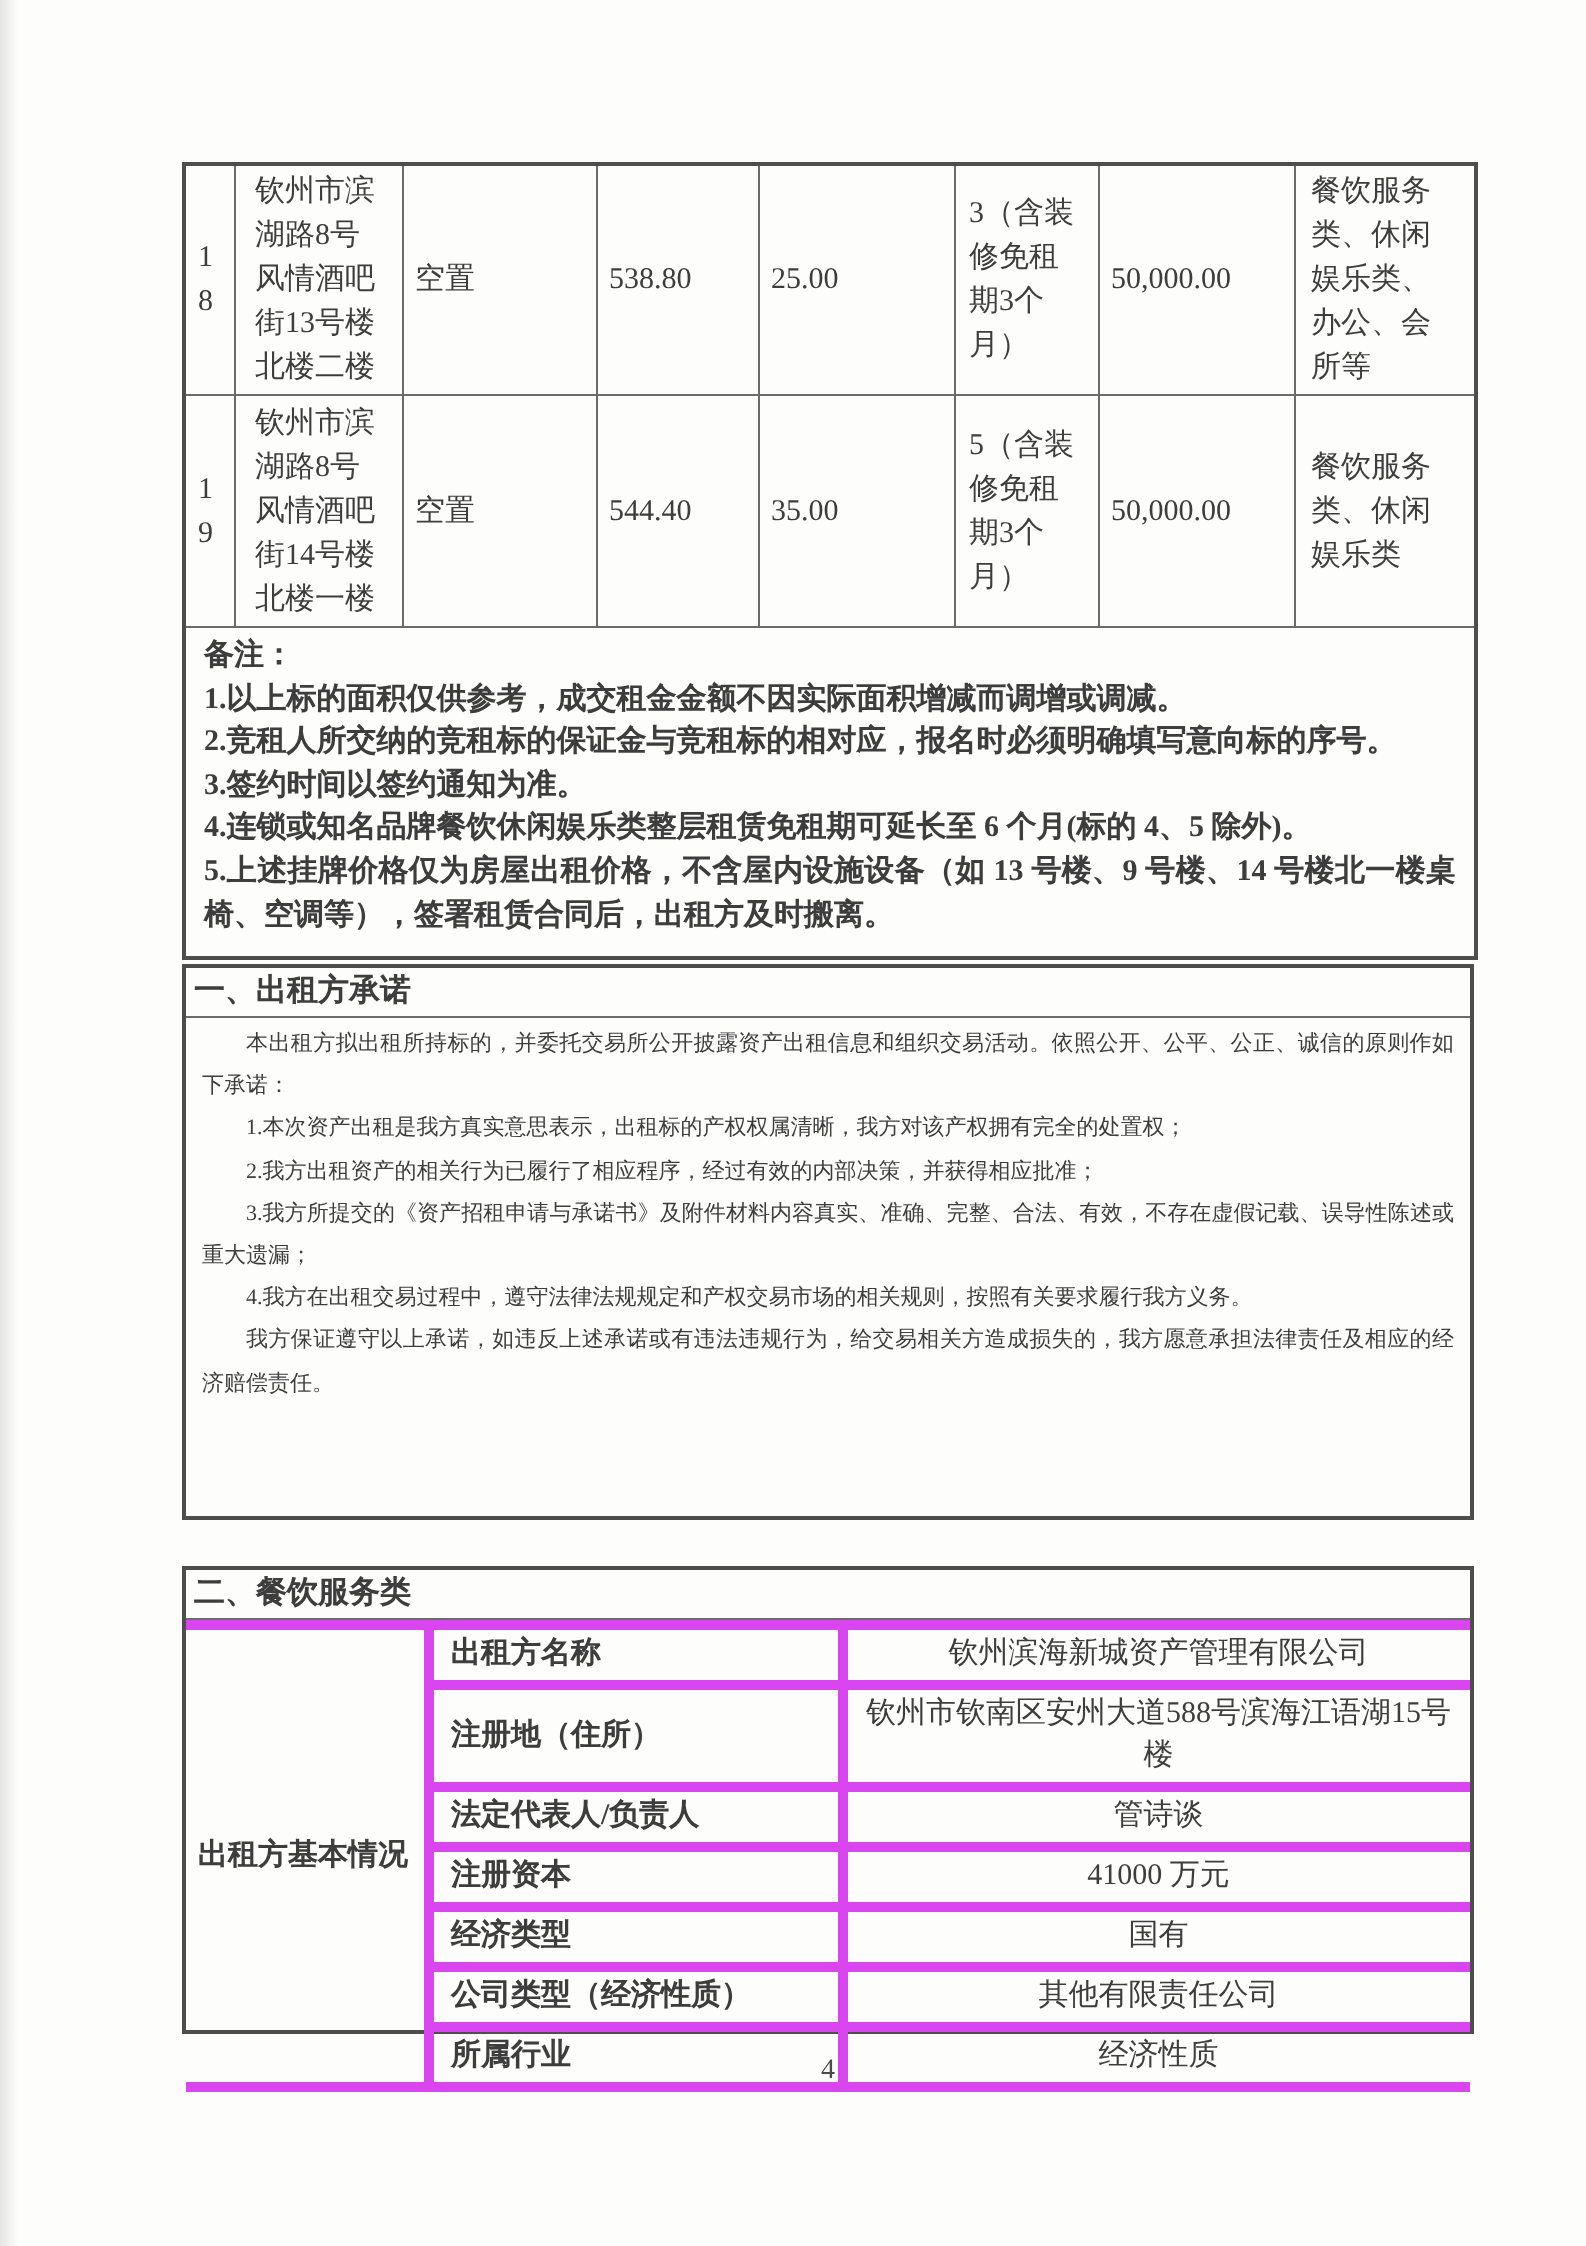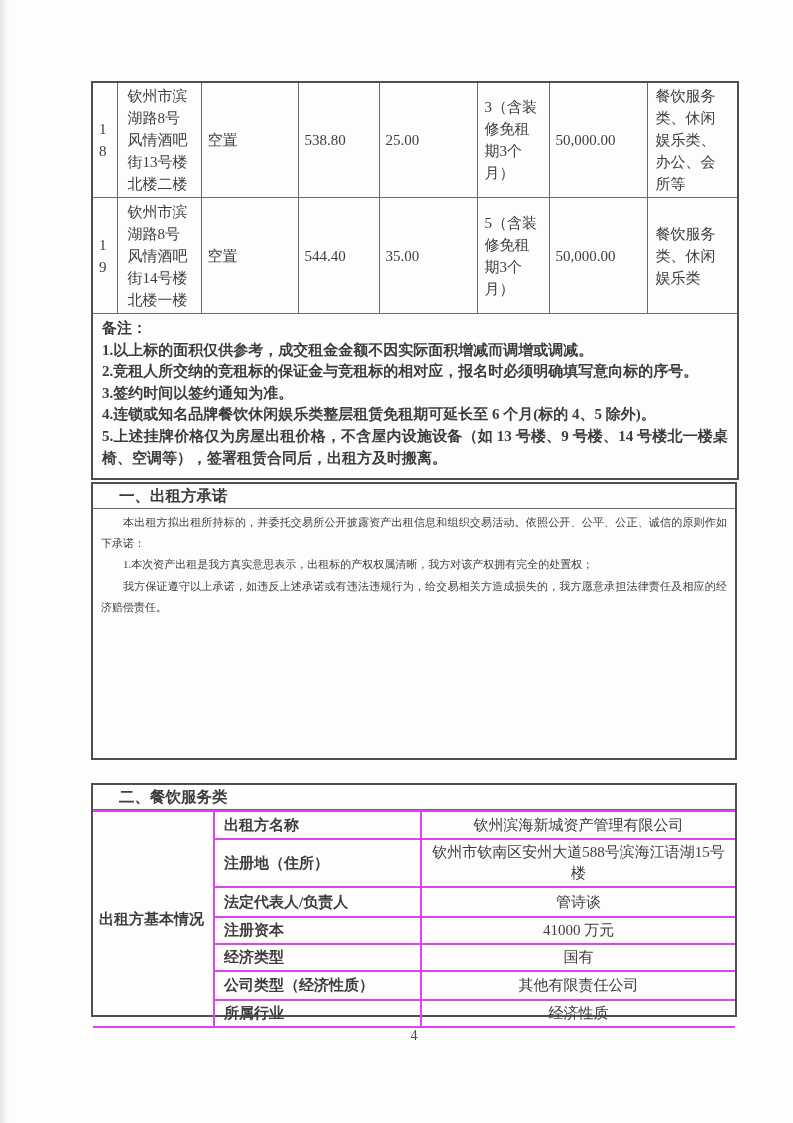--- a/index.html
+++ b/index.html
@@ -46,36 +46,36 @@
   .section {
     position:absolute; left:91px; width:646px;
     border:2px solid #4e4e4e;
     background:transparent;
     box-sizing:border-box;
   }
   .section-header {
     height:24px; line-height:24px;
     border-bottom:1px solid #6b6b6b;
     font-weight:bold; font-size:15.5px;
-    padding-left:26px;
+    padding-left:4px;
   }
   .section-one { top:482px; height:278px; }
   .section-one .section-body {
     padding:3px 8px 0 8px;
     font-size:11px; line-height:21.2px;
     text-align:justify;
   }
   .section-one .section-body p { margin:0; text-indent:2em; }
 
   .section-two { top:783px; height:234px; }
   table.info {
     width:100%; border-collapse:collapse; table-layout:fixed;
   }
   table.info td {
-    border:2px solid #d946ef;
+    border:5px solid #d946ef;
     font-size:15px; line-height:21px;
     padding:2px 9px;
     vertical-align:middle;
     word-break:break-all;
   }
   table.info td.group {
     text-align:left; font-weight:bold; line-height:22px;
     padding:2px 6px;
     border-left:none;
   }
@@ -143,20 +143,23 @@
         </td>
       </tr>
     </tbody>
   </table>
 
   <div class="section section-one">
     <div class="section-header">一、出租方承诺</div>
     <div class="section-body">
       <p>本出租方拟出租所持标的，并委托交易所公开披露资产出租信息和组织交易活动。依照公开、公平、公正、诚信的原则作如下承诺：</p>
       <p>1.本次资产出租是我方真实意思表示，出租标的产权权属清晰，我方对该产权拥有完全的处置权；</p>
+      <p>2.我方出租资产的相关行为已履行了相应程序，经过有效的内部决策，并获得相应批准；</p>
+      <p>3.我方所提交的《资产招租申请与承诺书》及附件材料内容真实、准确、完整、合法、有效，不存在虚假记载、误导性陈述或重大遗漏；</p>
+      <p>4.我方在出租交易过程中，遵守法律法规规定和产权交易市场的相关规则，按照有关要求履行我方义务。</p>
       <p>我方保证遵守以上承诺，如违反上述承诺或有违法违规行为，给交易相关方造成损失的，我方愿意承担法律责任及相应的经济赔偿责任。</p>
     </div>
   </div>
 
   <div class="section section-two">
     <div class="section-header">二、餐饮服务类</div>
     <table class="info">
       <colgroup>
         <col style="width:121px">
           <col style="width:207px">

